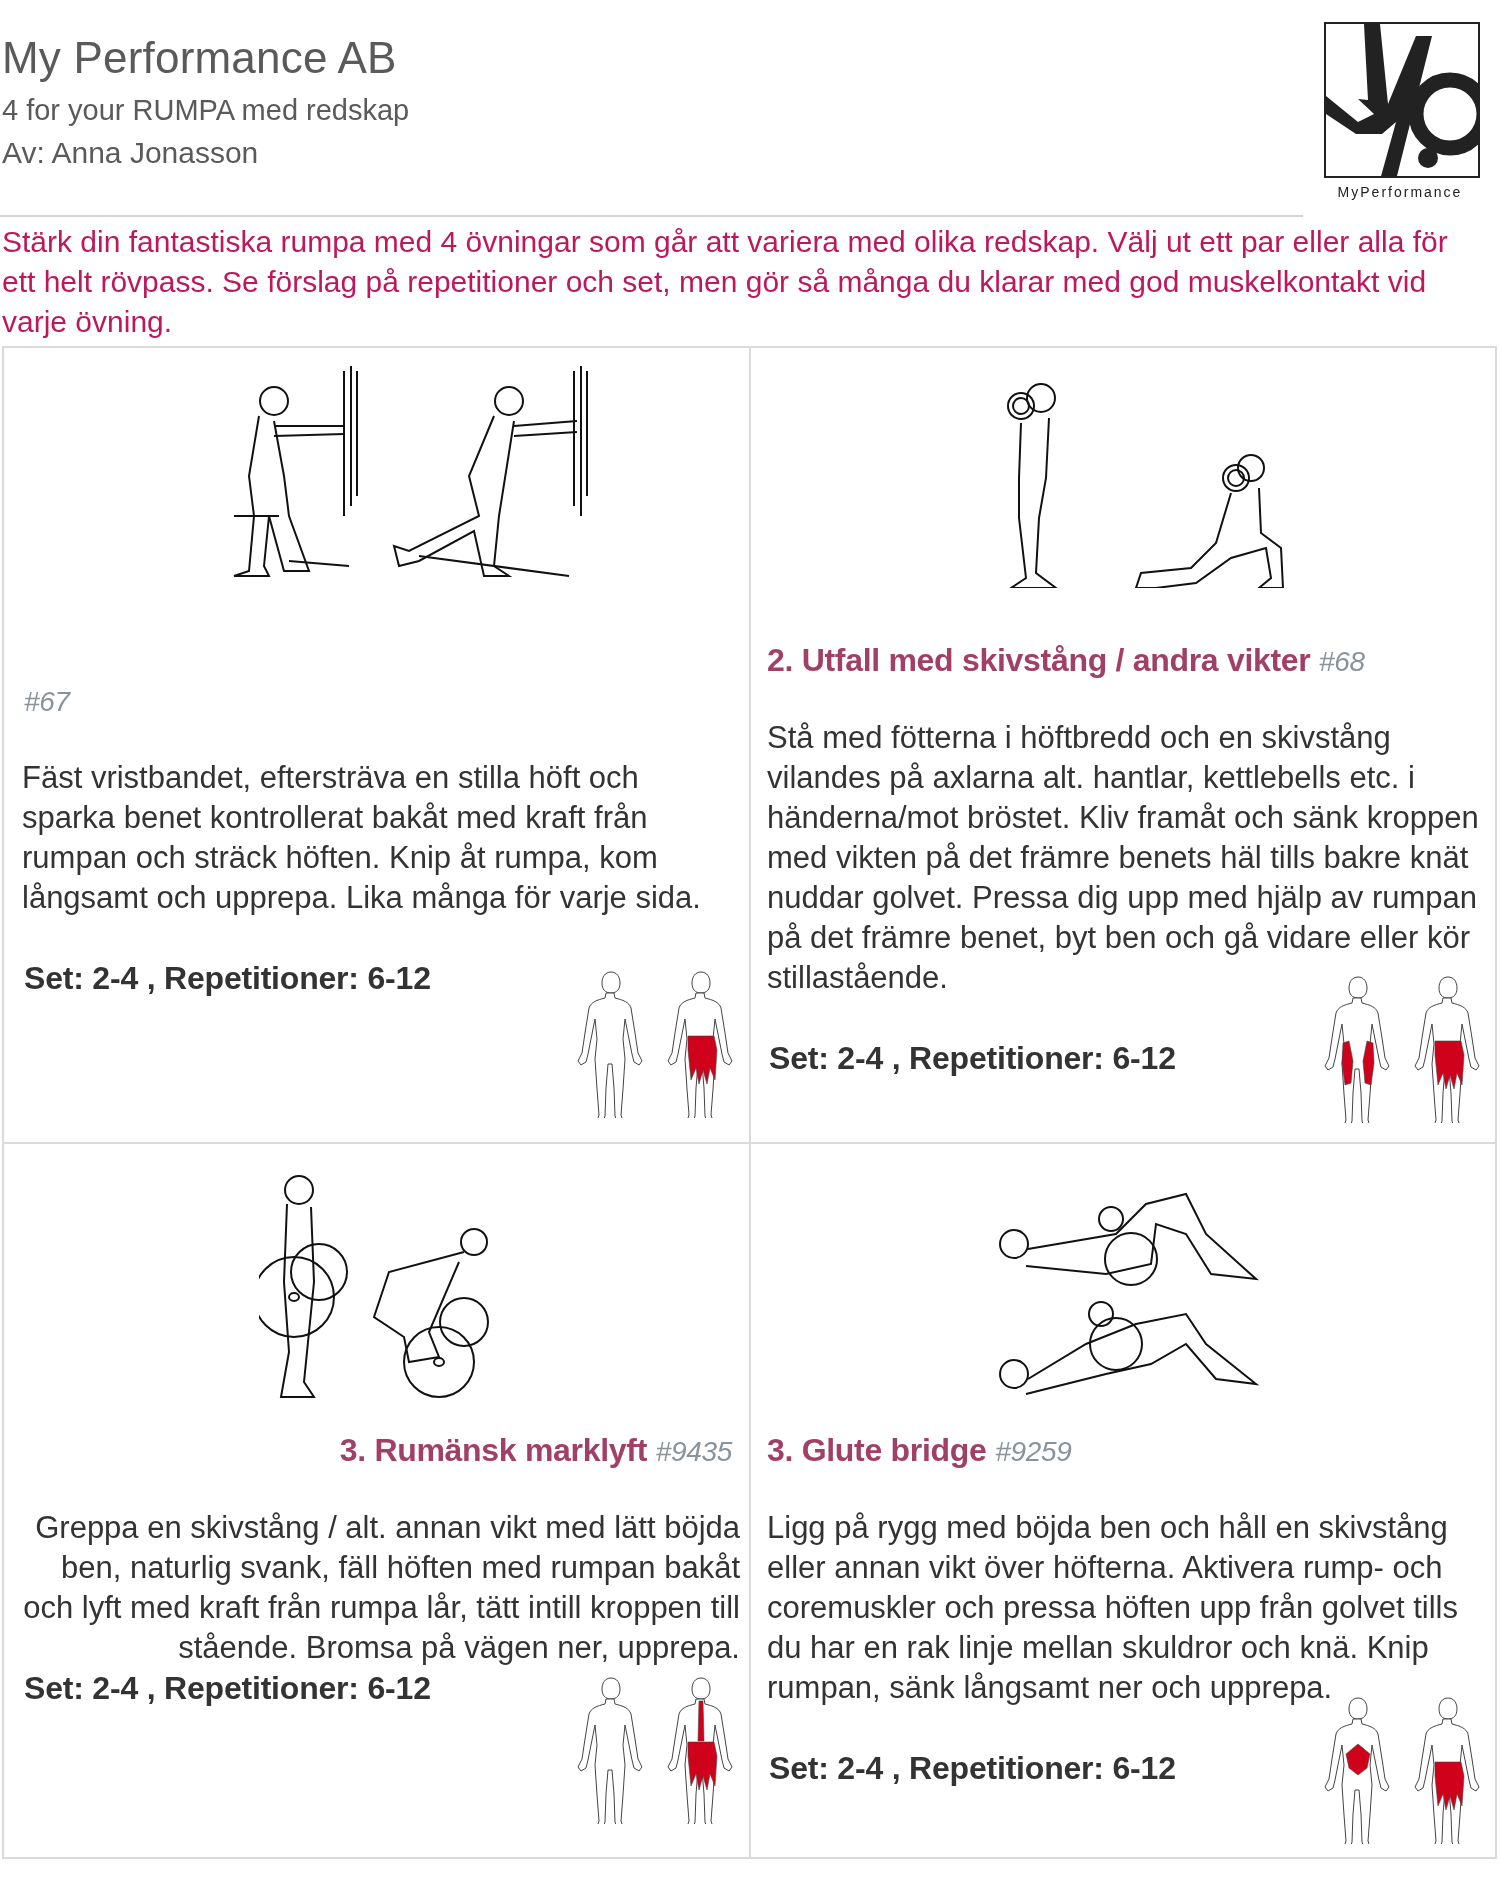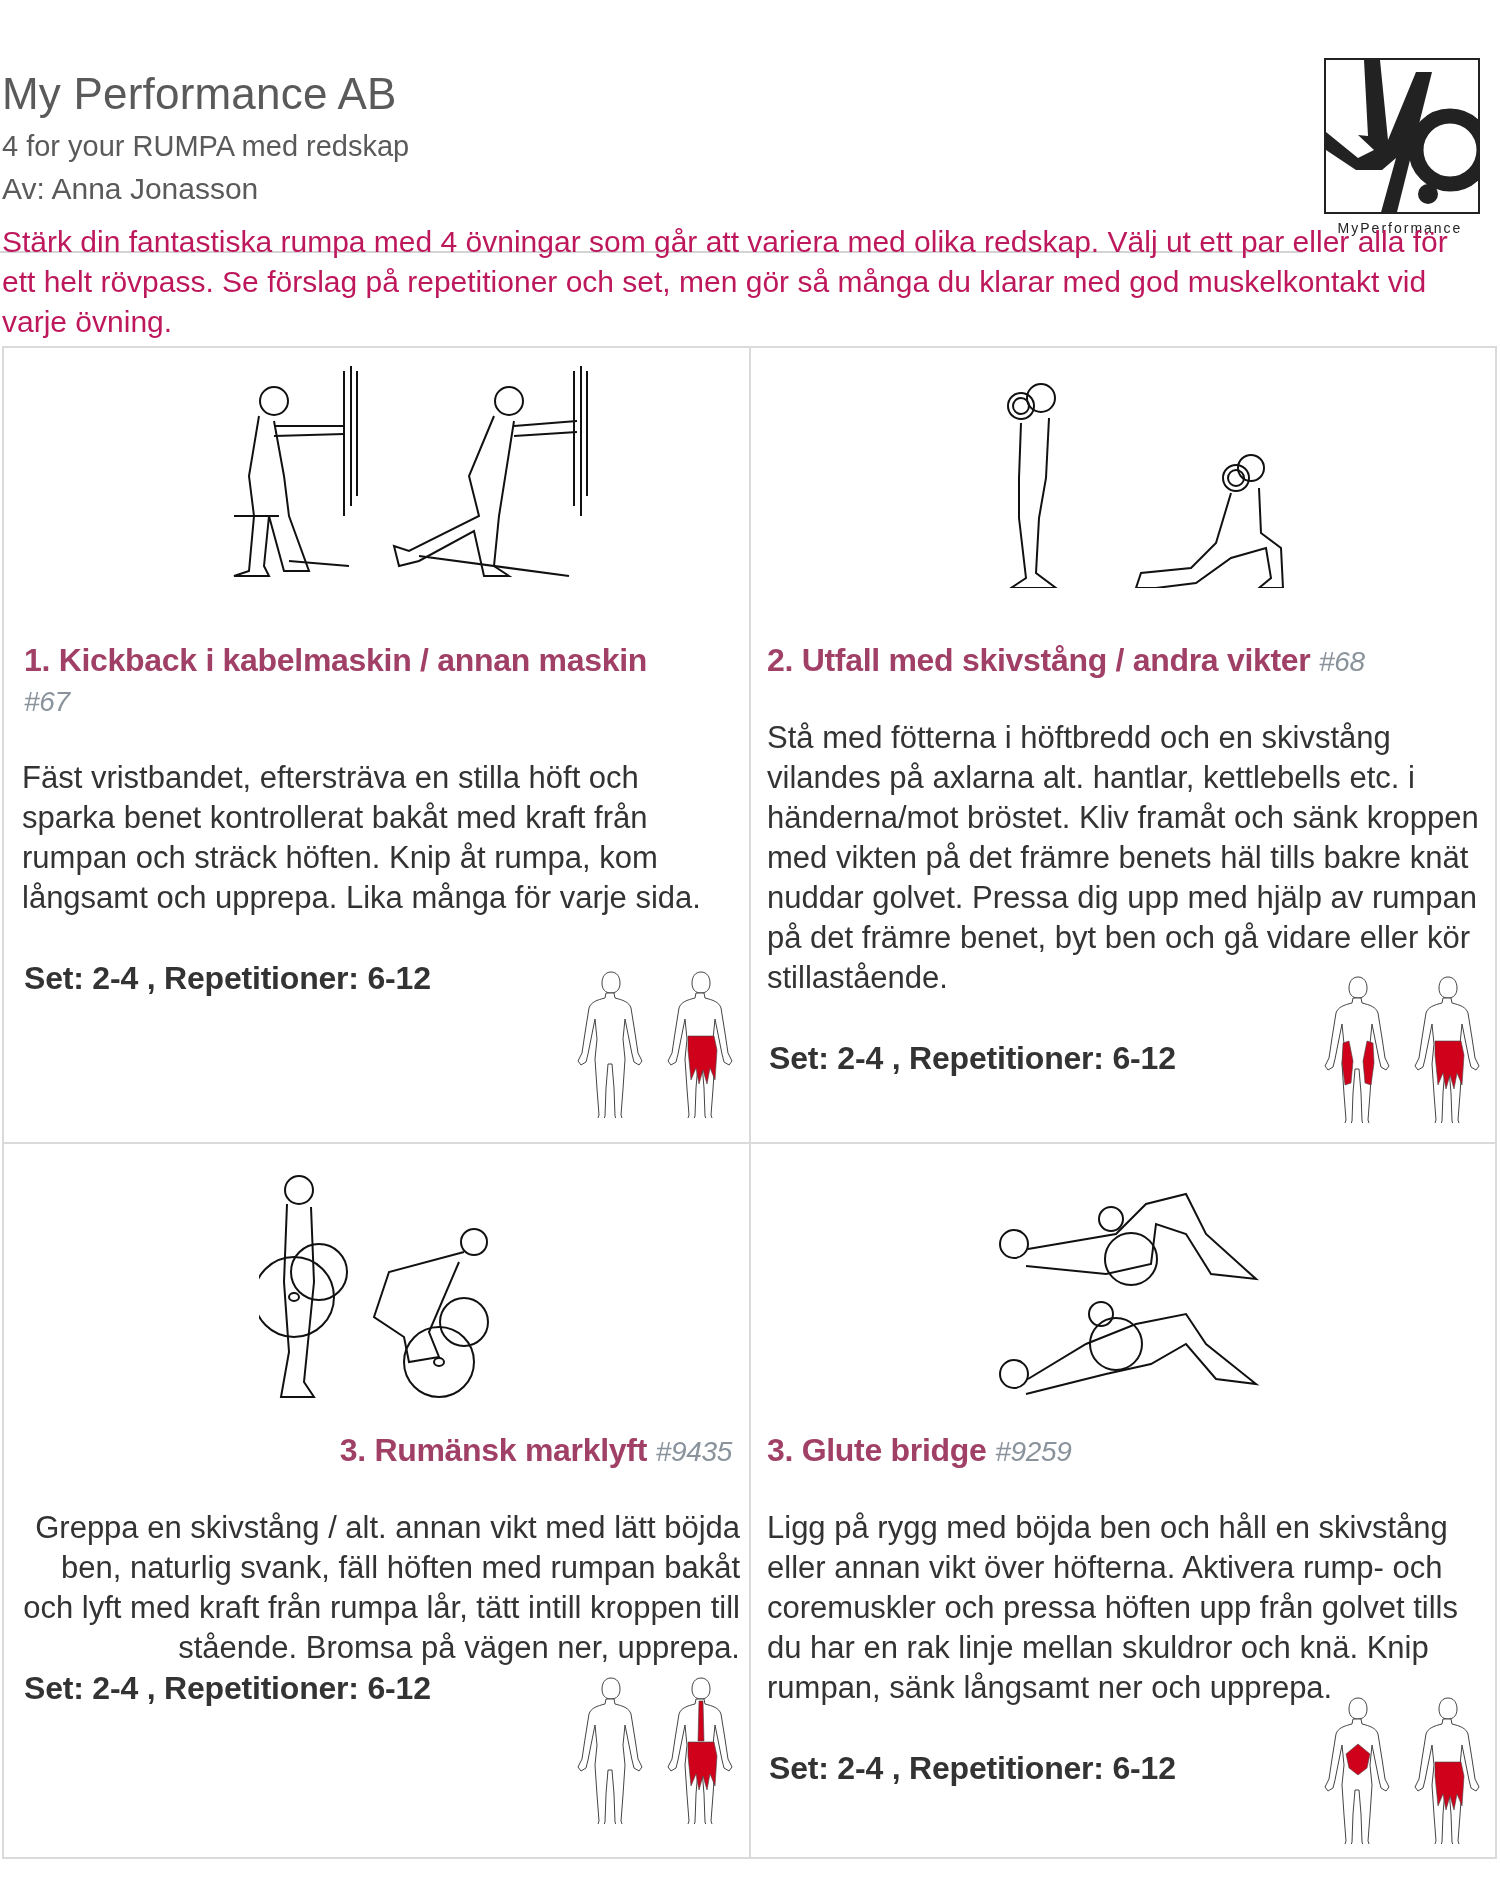--- a/index.html
+++ b/index.html
@@ -1,19 +1,19 @@
 <!DOCTYPE html>
 <html><head>
 <meta charset="utf-8">
 <style>
   * { box-sizing: border-box; margin: 0; padding: 0; }
   html, body { width: 1500px; height: 1900px; background: #ffffff; overflow: hidden; }
   body { font-family: "Liberation Sans", sans-serif; color: #333333; position: relative; }
 
-  .header { position: absolute; left: 0; top: 0; width: 1500px; height: 220px; margin-top: 36px; }
+  .header { position: absolute; left: 0; top: 0; width: 1500px; height: 220px; }
   .brand { position: absolute; left: 2px; top: 32px; font-size: 44px; color: #5a5a5a; line-height: 52px; letter-spacing: 0.2px; }
   .subtitle { position: absolute; left: 2px; top: 90px; font-size: 29px; color: #5a5a5a; line-height: 40px; }
   .author { position: absolute; left: 2px; top: 135px; font-size: 30px; color: #5a5a5a; line-height: 36px; }
   .header-rule { position: absolute; left: 0; top: 215px; width: 1303px; height: 2px; background: #d4d4d4; }
 
   .logo { position: absolute; left: 1324px; top: 22px; width: 156px; height: 156px; border: 2px solid #222; background: #fff; overflow: hidden; }
   .logo svg { display: block; }
   .logo-caption { position: absolute; left: 1300px; top: 184px; width: 200px; text-align: center; font-size: 14px; letter-spacing: 2px; color: #222; }
 
   .intro { position: absolute; left: 2px; top: 222px; width: 1480px; font-size: 30px; line-height: 40px; color: #be185d; }
@@ -80,21 +80,21 @@
         <path d="M45 60 L115 60 M45 70 L115 68"></path>
         <path d="M5 150 L50 150"></path>
         <line x1="60" y1="195" x2="120" y2="200"></line>
         <circle cx="280" cy="35" r="14"></circle>
         <path d="M265 50 L240 110 L250 150 L180 185 L165 180 L170 200 L190 195 L245 165 L255 210 L280 210 L265 200 L270 150 L285 55"></path>
         <path d="M285 60 L348 55 M285 70 L348 66"></path>
         <line x1="190" y1="190" x2="340" y2="210"></line>
       </svg>
     </div>
     <div class="ex-title" style="left:20px; top:292px; width:710px;">
-      <span>1. Kickback i kabelmaskin / annan maskin</span><br>
+      <br>
       <span class="ex-id">#67</span>
     </div>
     <div class="ex-desc" style="left:18px; top:410px; width:710px;">Fäst vristbandet, eftersträva en stilla höft och sparka benet kontrollerat bakåt med kraft från rumpan och sträck höften. Knip åt rumpa, kom långsamt och upprepa. Lika många för varje sida.</div>
     <div class="ex-sets" style="left:20px; top:610px;">Set: 2-4 , Repetitioner: 6-12</div>
     <div class="muscles" style="left:568px; top:620px;">
       <svg width="170" height="150" viewBox="0 0 170 150">
         <g transform="translate(4,0)">
             <use href="#body-outline"></use>
           </g>
         <g transform="translate(94,0)">

